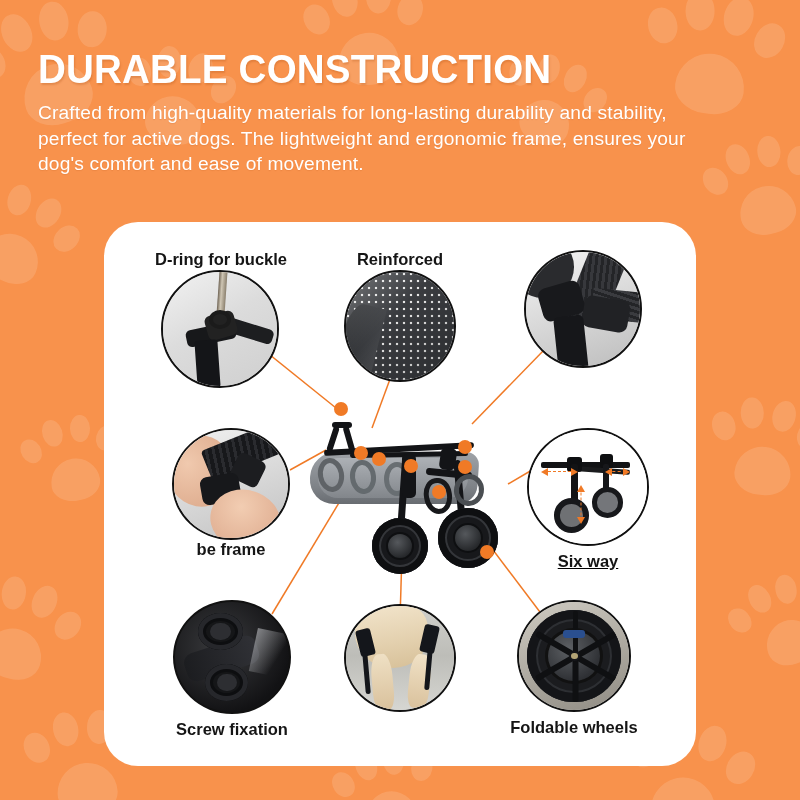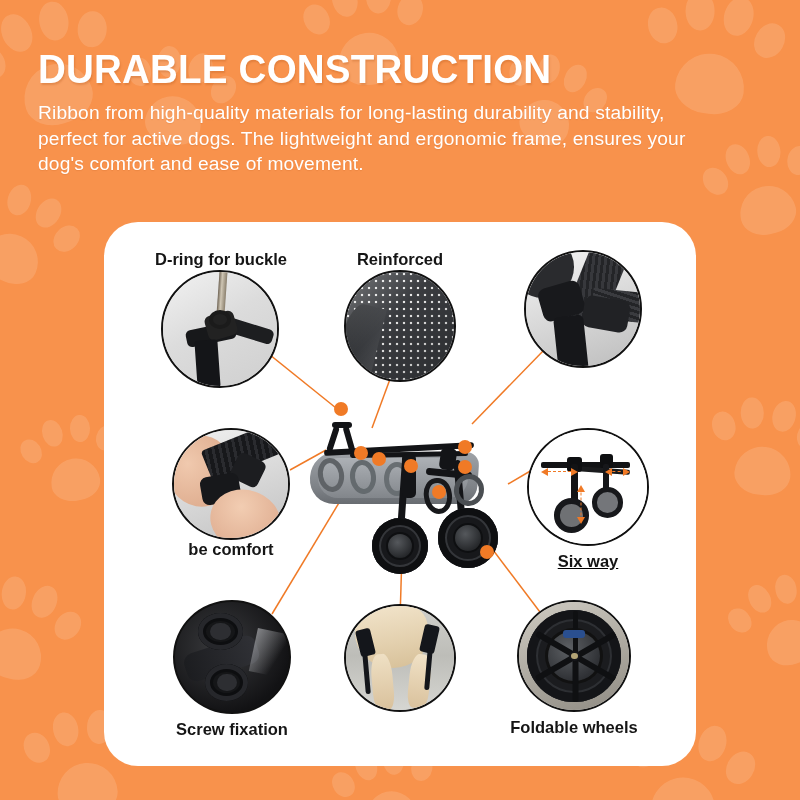--- a/index.html
+++ b/index.html
@@ -285,21 +285,21 @@
     <span class="pad main"></span>
       <span class="pad t1"></span>
       <span class="pad t2"></span>
       <span class="pad t3"></span>
       <span class="pad t4"></span>
   </div>
 </div>
 
 <div id="header">
   <div id="page-title">DURABLE CONSTRUCTION</div>
-  <div id="page-subtitle">Ribbon from high-quality materials for long-lasting durability and stability, perfect for active dogs. The lightweight and ergonomic frame, ensures your dog's comfort and ease of movement.</div>
+  <div id="page-subtitle">Crafted from high-quality materials for long-lasting durability and stability, perfect for active dogs. The lightweight and ergonomic frame, ensures your dog's comfort and ease of movement.</div>
 </div>
 
 <div id="feature-card"></div>
 
 <svg id="connectors" viewBox="0 0 592 544">
   <g stroke="#f07a26" stroke-width="1.5" fill="none">
 
     <line x1="150" y1="120" x2="232" y2="186"></line>
 
     <line x1="296" y1="130" x2="268" y2="206"></line>
@@ -358,21 +358,21 @@
 <div class="feature" style="left:163px; top:428px; width:136px;">
   <div class="circle" style="width:118px; height:112px; margin:0 auto;">
     <div class="ph ph-ribbon">
       <span class="hand1"></span>
         <span class="strap"></span>
         <span class="clip2"></span>
         <span class="clip"></span>
         <span class="hand2"></span>
     </div>
   </div>
-  <div class="caption cap-wrap">be comfort</div>
+  <div class="caption cap-wrap">be frame</div>
 </div>
 
 <div class="feature" style="left:512px; top:428px; width:152px;text-decoration:underline;">
   <div class="circle" style="width:122px; height:118px; margin:0 auto; background:#fff;">
     <div class="ph ph-bracket">
       <span class="bar"></span>
         <span class="bar2"></span>
       <span class="jn1"></span>
         <span class="jn2"></span>
       <span class="post1"></span>

